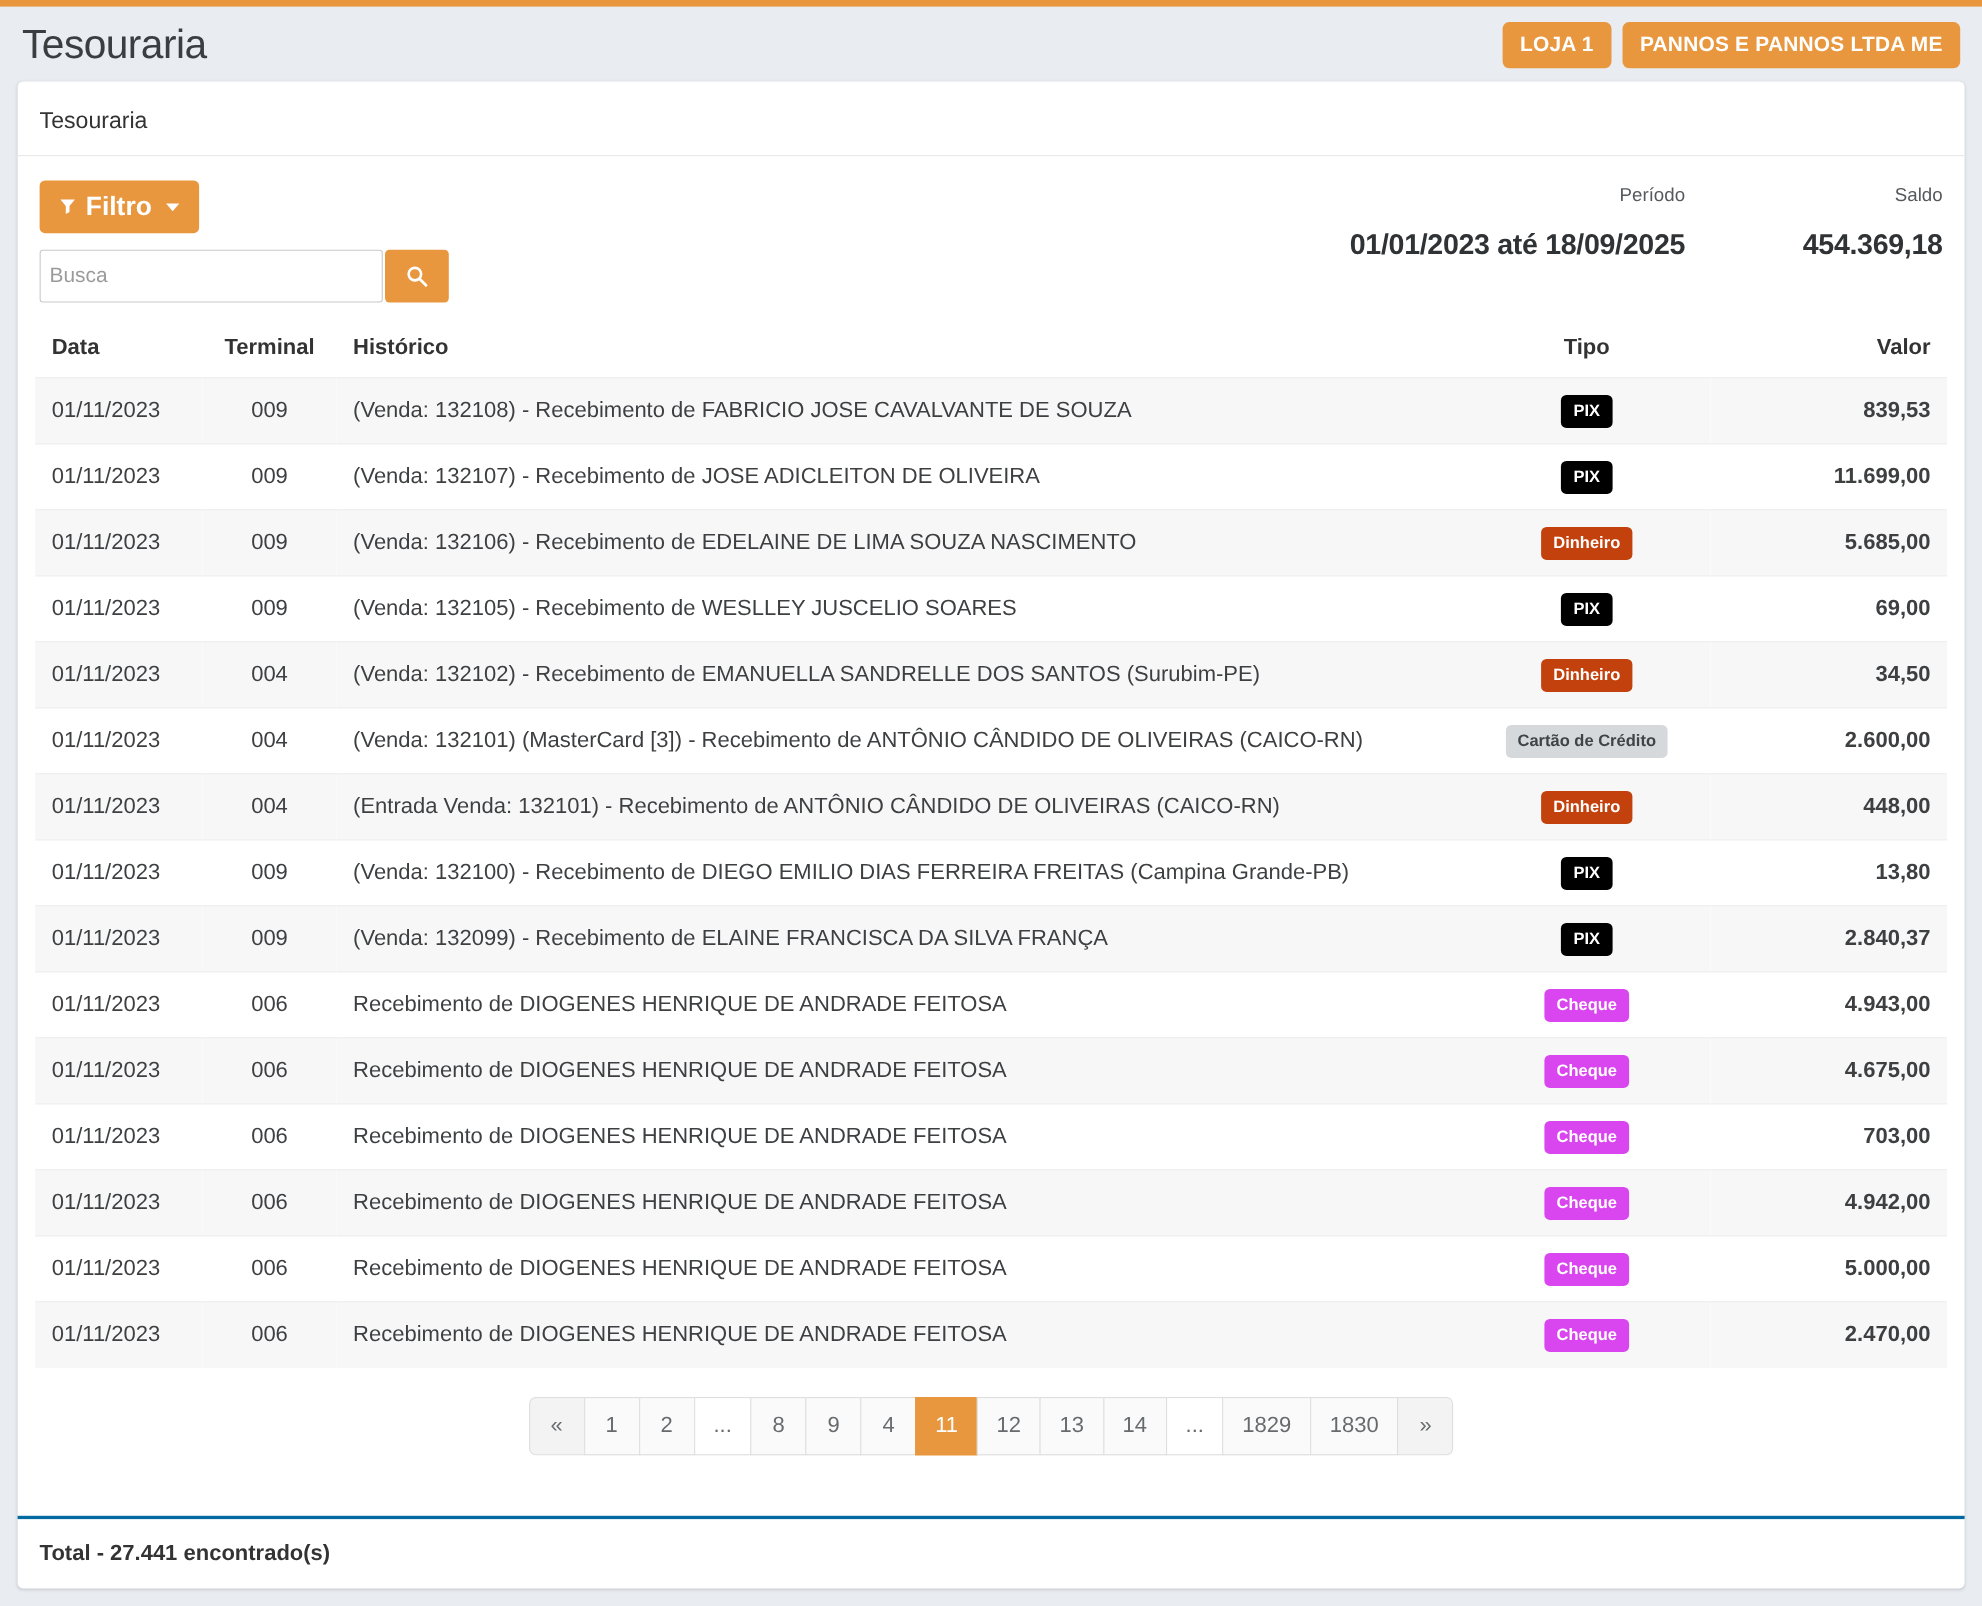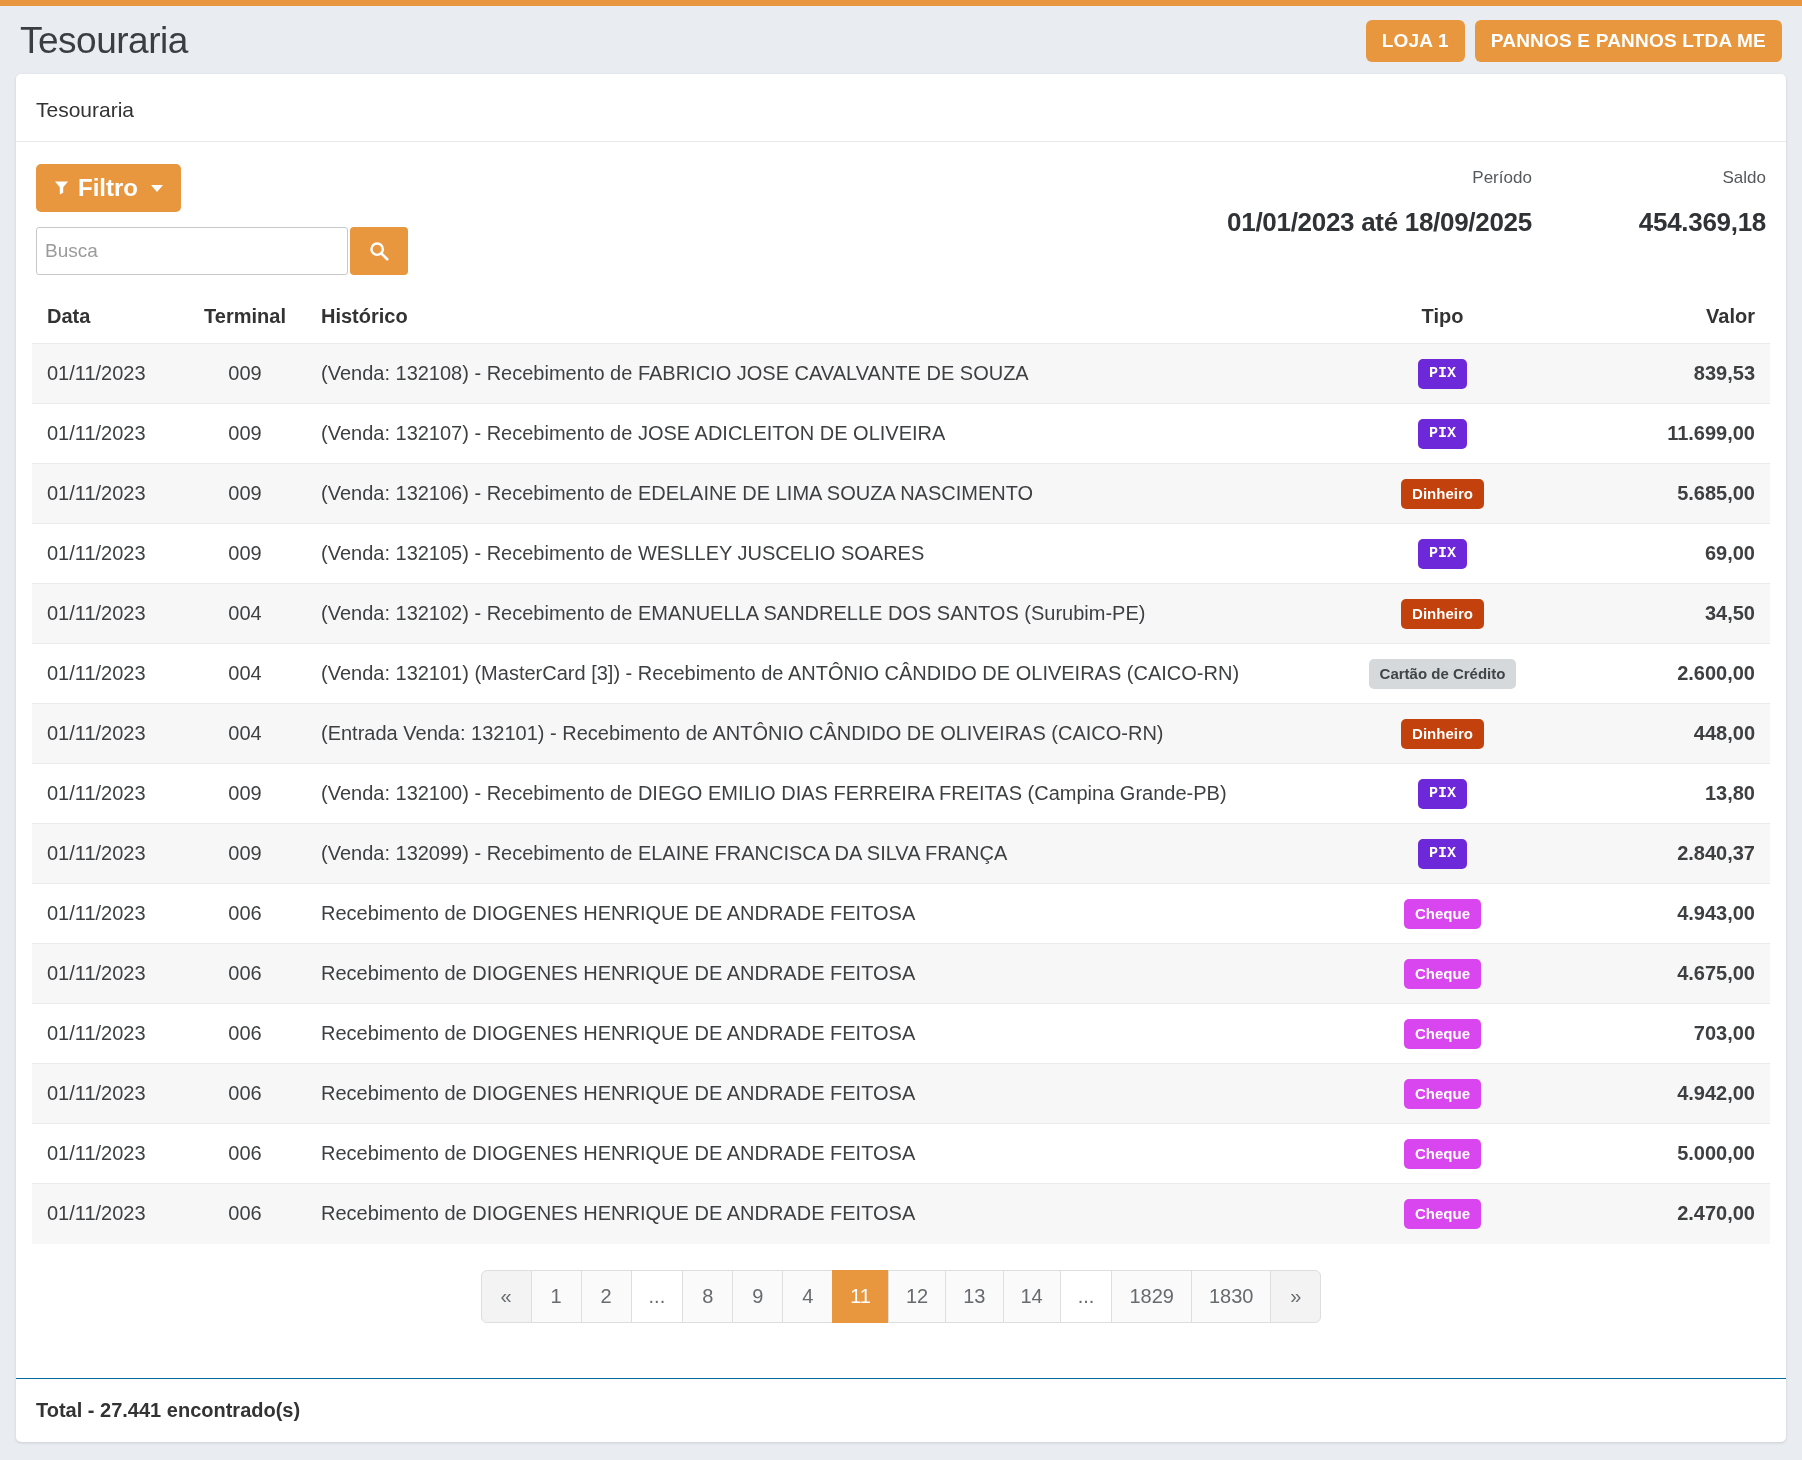--- a/index.html
+++ b/index.html
@@ -83,41 +83,41 @@
   table.tx tbody td {
     font-size:20px; color:#3d3f41; padding:0 15px; height:60px;
     white-space:nowrap; overflow:hidden;
   }
   td.valor { font-weight:700; color:#333; }
 
   .badge {
     display:inline-block; font-size:15px; font-weight:700; color:#fff;
     padding:6px 11px; border-radius:5px; line-height:1.2;
   }
-  .badge.pix      { background:#6d28d9;font-family:Liberation Mono, monospace; }
+  .badge.pix      { background:#000000; }
   .badge.dinheiro { background:#c2410c; }
   .badge.cheque   { background:#d946ef; }
   .badge.cartao   { background:#d6d9dc; color:#3f4447; }
 
   .pagination-wrap { display:flex; justify-content:center; margin-top:26px; }
   ul.pagination { display:inline-flex; list-style:none; margin:0; padding:0; }
   ul.pagination li {
     min-width:51px; height:53px; line-height:51px; padding:0 17px;
     text-align:center; font-size:20px; color:#676b6e;
     background:#fafafa; border:1px solid #dedede; margin-left:-1px;
     cursor:pointer; user-select:none;
   }
   ul.pagination li:first-child { border-radius:6px 0 0 6px; margin-left:0; }
   ul.pagination li:last-child  { border-radius:0 6px 6px 0; }
   ul.pagination li.nav { background:#f3f3f3; }
   ul.pagination li.ellipsis { background:#fff; cursor:default; }
   ul.pagination li.active { background:#e8973f; border-color:#e8973f; color:#fff; font-weight:400; }
 
   .card-footer {
-    margin-top:55px; border-top:1px solid #0369a1;
+    margin-top:55px; border-top:3px solid #0369a1;
     padding:20px; font-size:20px; font-weight:700; color:#333;
   }
 </style>
 </head>
 <body>
 
 <div class="topbar"></div>
 
 <div class="page-header">
   <h1>Tesouraria</h1>

